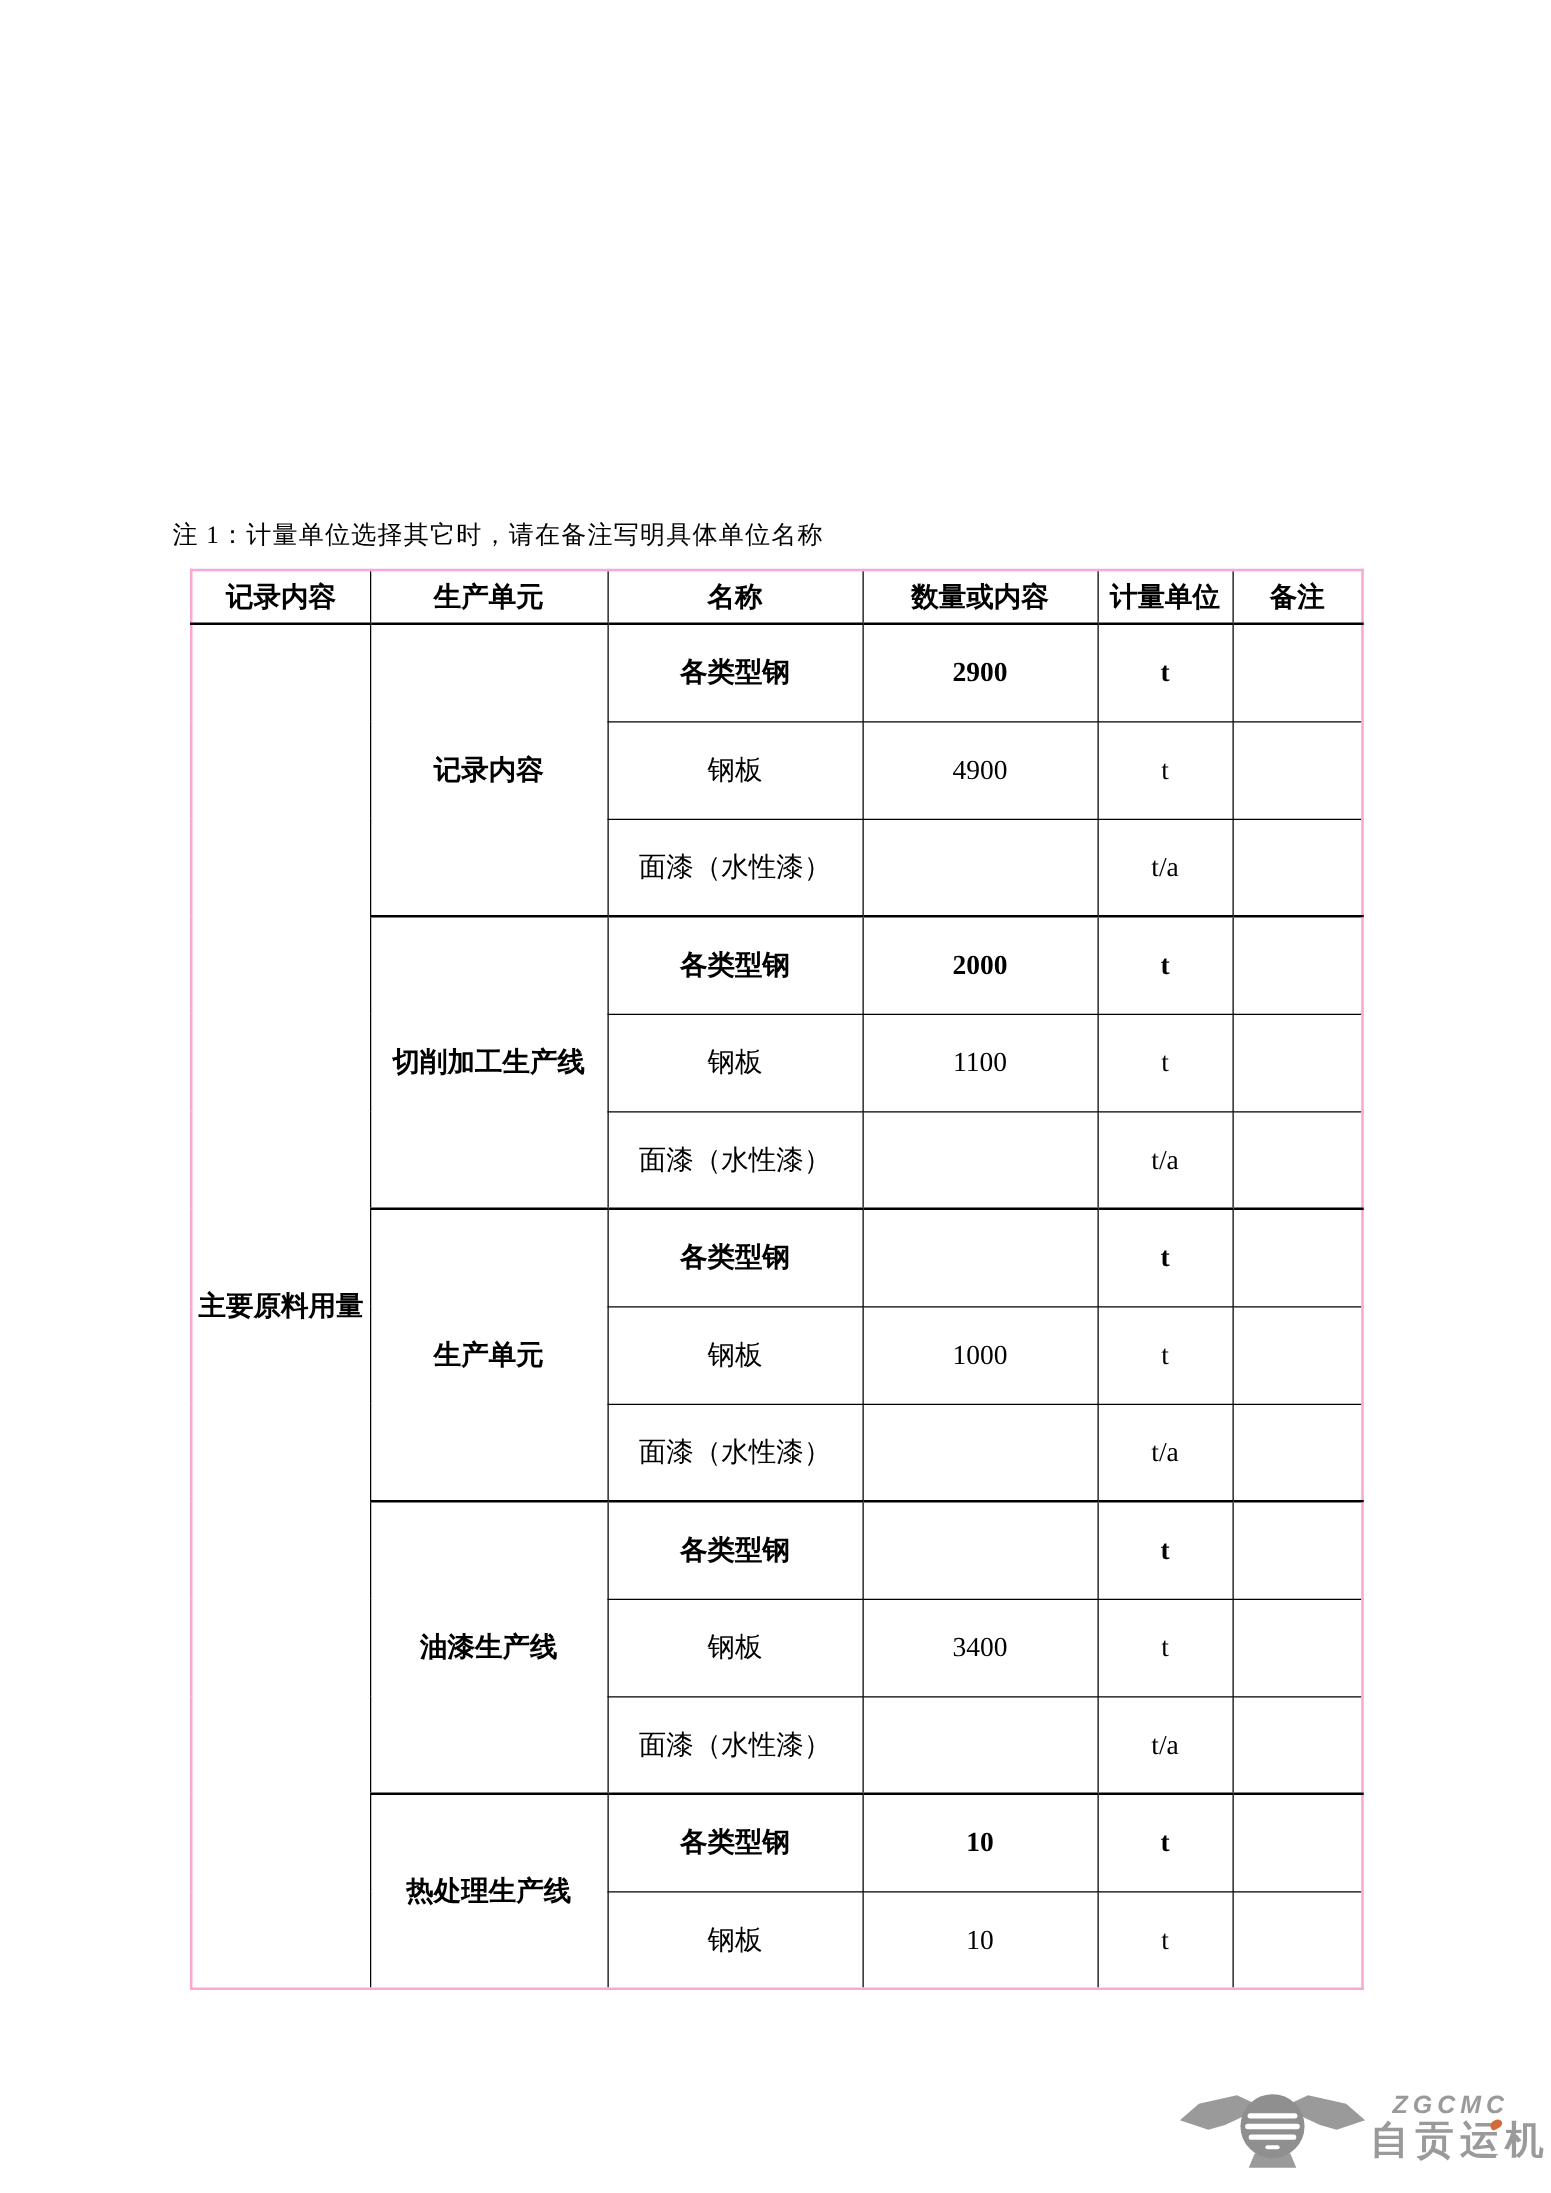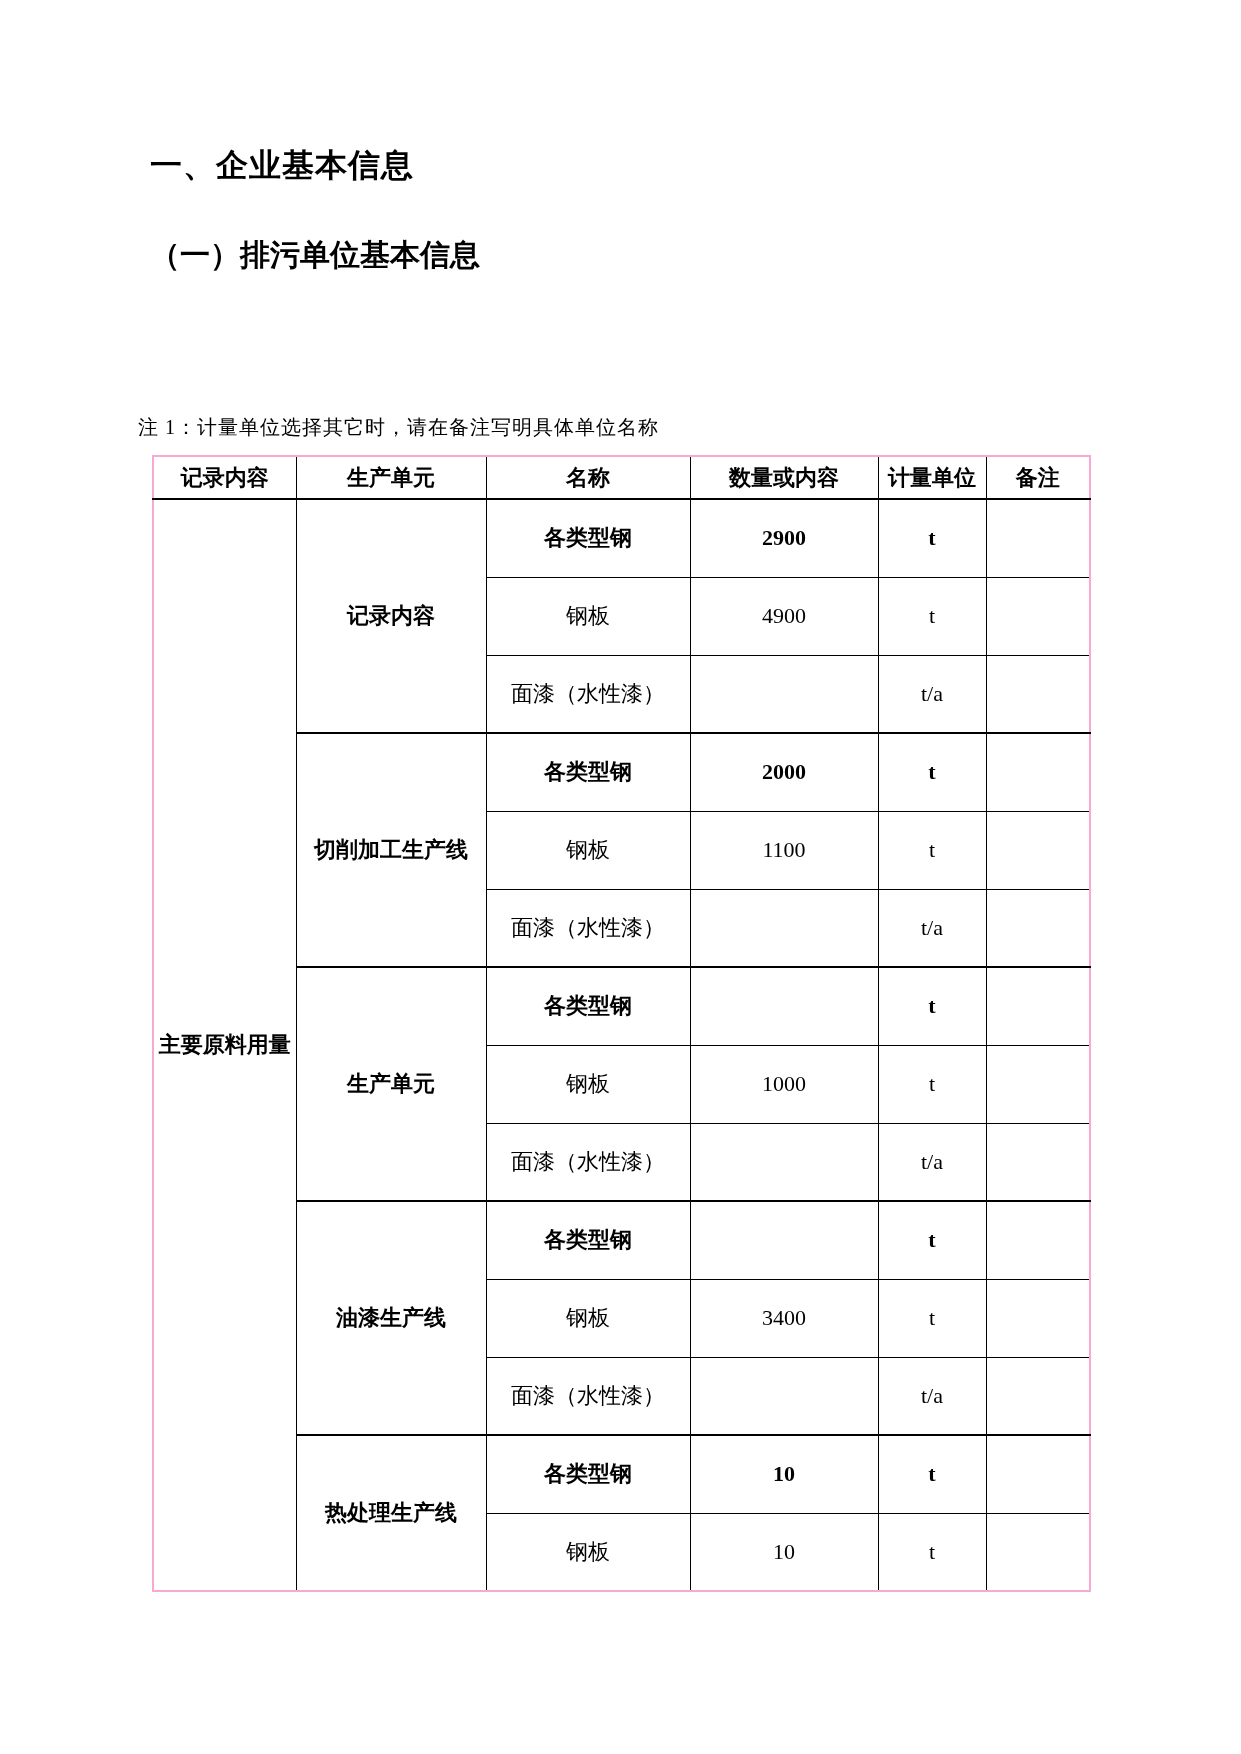--- a/index.html
+++ b/index.html
@@ -117,23 +117,21 @@
     background:#d4693a;
     border-radius:60% 60% 60% 30%;
     transform:rotate(-25deg);
   }
 </style>
 </head>
 <body>
 
 <div class="page">
 
-  <div class="h1">一、企业基本信息</div>
-
-  <div class="h2">（一）排污单位基本信息</div>
+
 
 
   <div class="note">注 1：计量单位选择其它时，请在备注写明具体单位名称</div>
 
   <table class="basic">
     <colgroup>
       <col style="width:143px">
       <col style="width:190px">
       <col style="width:204px">
       <col style="width:188px">
@@ -242,14 +240,35 @@
       </tr>
       <tr class="data">
         <td>钢板</td>
         <td>10</td>
         <td>t</td>
         <td></td>
       </tr>
     </tbody>
   </table>
 
+  <div class="logo">
+    <svg class="logo-emblem" viewBox="0 0 160 80" xmlns="http://www.w3.org/2000/svg">
+
+      <path d="M2 36 L18 22 L50 15 L72 25 L40 40 L26 44 Z" fill="#9a9a9a"></path>
+
+      <path d="M158 36 L142 22 L110 15 L88 25 L120 40 L134 44 Z" fill="#9a9a9a"></path>
+
+      <path d="M60 76 L100 76 L95 64 L65 64 Z" fill="#9a9a9a"></path>
+
+      <circle cx="80" cy="41" r="27" fill="#8f8f8f"></circle>
+      <rect x="59" y="30" width="42" height="4.5" rx="2.2" fill="#ffffff"></rect>
+      <rect x="57" y="39" width="46" height="4.5" rx="2.2" fill="#ffffff"></rect>
+      <rect x="60" y="48" width="40" height="4.5" rx="2.2" fill="#ffffff"></rect>
+      <rect x="74" y="57" width="12" height="3.5" rx="1.7" fill="#ffffff"></rect>
+    </svg>
+    <div class="logo-text">
+      <div class="logo-en">ZGCMC</div>
+      <div class="logo-cn">自贡运机</div>
+      <span class="logo-accent"></span>
+    </div>
+  </div>
 
 </div>
 
 </body></html>

